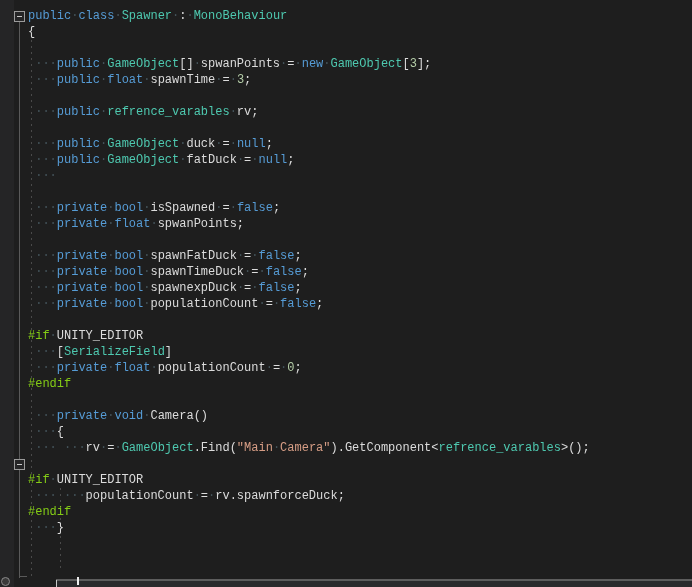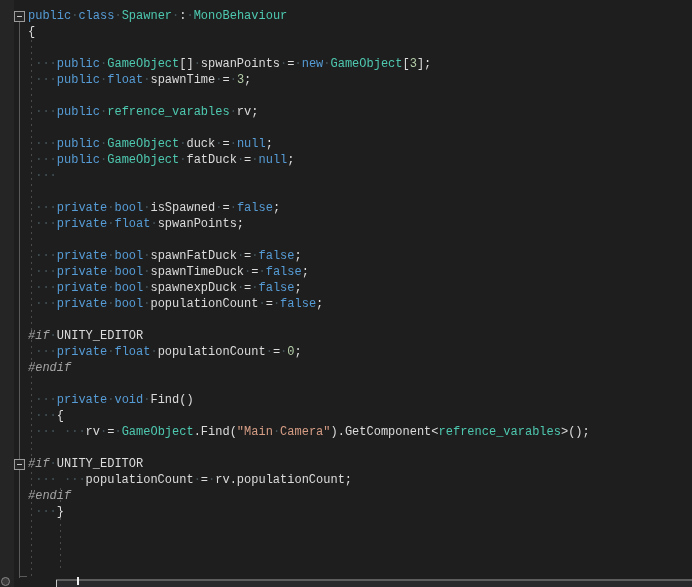--- a/index.html
+++ b/index.html
@@ -22,21 +22,21 @@
     background:repeating-linear-gradient(to bottom,#4a4a4a 0 2px,transparent 2px 6px);}
   .guide-col0{left:31px;top:40px;height:538px;}
   .guide-col4{left:60px;top:488px;height:80px;}
   .code{position:absolute;left:28px;top:8px;z-index:2;}
   .line{height:16px;white-space:pre;}
   .s-k{color:#569cd6;}
   .s-t{color:#4ec9b0;}
   .s-d{color:#dcdcdc;}
   .s-n{color:#b5cea8;}
   .s-s{color:#d69d85;}
-  .s-pp{color:#a3a3a3;font-style:italic;}
+  .s-pp{color:#84cc16;}
   .s-w{color:#44535a;}
   .hscroll-line{position:absolute;left:56px;top:579px;width:636px;height:2px;background:#5d5d5d;z-index:4;}
   .hscroll-area{position:absolute;left:56px;top:581px;width:636px;height:6px;background:#2a2a2c;z-index:4;}
   .scroll-tick-a{position:absolute;left:56px;top:580px;width:1px;height:7px;background:#c8c8c8;z-index:5;}
   .scroll-tick-b{position:absolute;left:77px;top:577px;width:2px;height:8px;background:#eeeeee;z-index:5;}
   .bottom-left-glyph{
     position:absolute;left:1px;top:577px;width:9px;height:9px;z-index:5;
     border:1px solid #8a8a8a;border-radius:50%;box-sizing:border-box;background:#3a3a3a;
   }
 </style>
@@ -66,29 +66,30 @@
       <div class="line"></div>
       <div class="line"><span class="s-w"> ···</span><span class="s-k">private</span><span class="s-w">·</span><span class="s-k">bool</span><span class="s-w">·</span><span class="s-d">isSpawned</span><span class="s-w">·</span><span class="s-d">=</span><span class="s-w">·</span><span class="s-k">false</span><span class="s-d">;</span></div>
       <div class="line"><span class="s-w"> ···</span><span class="s-k">private</span><span class="s-w">·</span><span class="s-k">float</span><span class="s-w">·</span><span class="s-d">spwanPoints;</span></div>
       <div class="line"></div>
       <div class="line"><span class="s-w"> ···</span><span class="s-k">private</span><span class="s-w">·</span><span class="s-k">bool</span><span class="s-w">·</span><span class="s-d">spawnFatDuck</span><span class="s-w">·</span><span class="s-d">=</span><span class="s-w">·</span><span class="s-k">false</span><span class="s-d">;</span></div>
       <div class="line"><span class="s-w"> ···</span><span class="s-k">private</span><span class="s-w">·</span><span class="s-k">bool</span><span class="s-w">·</span><span class="s-d">spawnTimeDuck</span><span class="s-w">·</span><span class="s-d">=</span><span class="s-w">·</span><span class="s-k">false</span><span class="s-d">;</span></div>
       <div class="line"><span class="s-w"> ···</span><span class="s-k">private</span><span class="s-w">·</span><span class="s-k">bool</span><span class="s-w">·</span><span class="s-d">spawnexpDuck</span><span class="s-w">·</span><span class="s-d">=</span><span class="s-w">·</span><span class="s-k">false</span><span class="s-d">;</span></div>
       <div class="line"><span class="s-w"> ···</span><span class="s-k">private</span><span class="s-w">·</span><span class="s-k">bool</span><span class="s-w">·</span><span class="s-d">populationCount</span><span class="s-w">·</span><span class="s-d">=</span><span class="s-w">·</span><span class="s-k">false</span><span class="s-d">;</span></div>
       <div class="line"></div>
       <div class="line"><span class="s-pp">#if</span><span class="s-w">·</span><span class="s-d">UNITY_EDITOR</span></div>
+      <div class="line"><span class="s-w"> ···</span><span class="s-d">[</span><span class="s-t">SerializeField</span><span class="s-d">]</span></div>
       <div class="line"><span class="s-w"> ···</span><span class="s-k">private</span><span class="s-w">·</span><span class="s-k">float</span><span class="s-w">·</span><span class="s-d">populationCount</span><span class="s-w">·</span><span class="s-d">=</span><span class="s-w">·</span><span class="s-n">0</span><span class="s-d">;</span></div>
       <div class="line"><span class="s-pp">#endif</span></div>
       <div class="line"></div>
-      <div class="line"><span class="s-w"> ···</span><span class="s-k">private</span><span class="s-w">·</span><span class="s-k">void</span><span class="s-w">·</span><span class="s-d">Find()</span></div>
+      <div class="line"><span class="s-w"> ···</span><span class="s-k">private</span><span class="s-w">·</span><span class="s-k">void</span><span class="s-w">·</span><span class="s-d">Camera()</span></div>
       <div class="line"><span class="s-w"> ···</span><span class="s-d">{</span></div>
       <div class="line"><span class="s-w"> ··· ···</span><span class="s-d">rv</span><span class="s-w">·</span><span class="s-d">=</span><span class="s-w">·</span><span class="s-t">GameObject</span><span class="s-d">.Find(</span><span class="s-s">"Main</span><span class="s-w">·</span><span class="s-s">Camera"</span><span class="s-d">).GetComponent</span><span class="s-d">&lt;</span><span class="s-t">refrence_varables</span><span class="s-d">&gt;();</span></div>
       <div class="line"></div>
       <div class="line"><span class="s-pp">#if</span><span class="s-w">·</span><span class="s-d">UNITY_EDITOR</span></div>
-      <div class="line"><span class="s-w"> ··· ···</span><span class="s-d">populationCount</span><span class="s-w">·</span><span class="s-d">=</span><span class="s-w">·</span><span class="s-d">rv.populationCount;</span></div>
+      <div class="line"><span class="s-w"> ··· ···</span><span class="s-d">populationCount</span><span class="s-w">·</span><span class="s-d">=</span><span class="s-w">·</span><span class="s-d">rv.spawnforceDuck;</span></div>
       <div class="line"><span class="s-pp">#endif</span></div>
       <div class="line"><span class="s-w"> ···</span><span class="s-d">}</span></div>
     </div>
   <div class="hscroll-line"></div>
   <div class="hscroll-area"></div>
   <div class="scroll-tick-a"></div>
   <div class="scroll-tick-b"></div>
   <div class="bottom-left-glyph"></div>
 </div>
 

